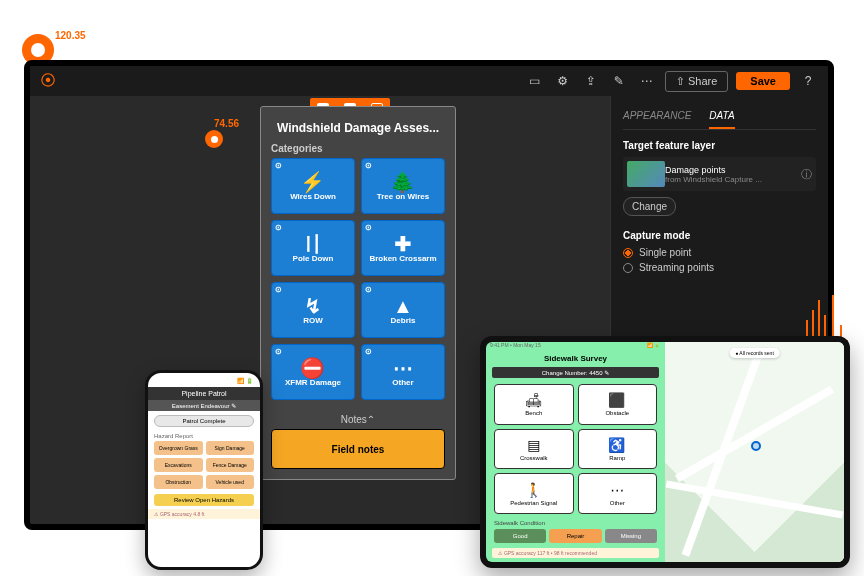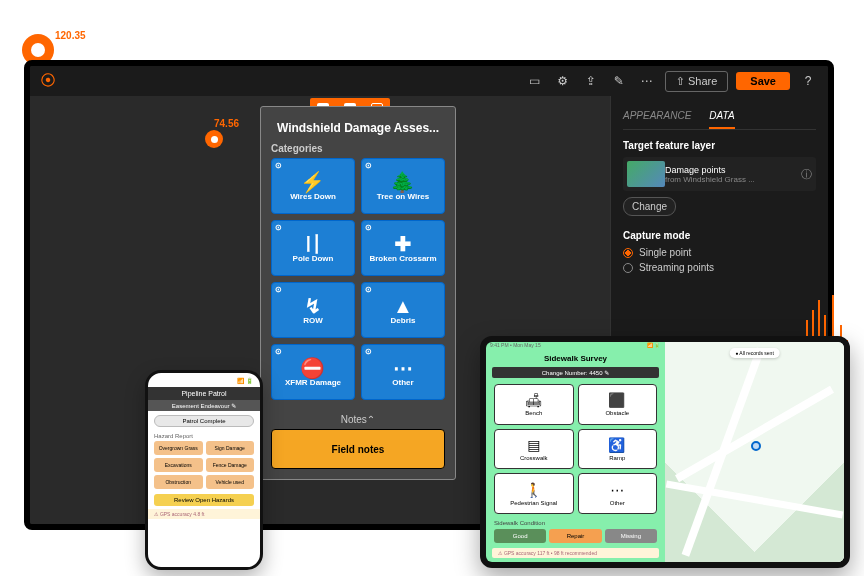--- a/index.html
+++ b/index.html
@@ -214,21 +214,21 @@
     <div class="side">
       <div class="tabs">
         <div class="tab">APPEARANCE</div>
         <div class="tab active">DATA</div>
       </div>
       <div class="field-lbl">Target feature layer</div>
       <div class="layer-row">
         <div class="layer-thumb"></div>
         <div class="layer-info">
           <div class="layer-name">Damage points</div>
-          <div class="layer-sub">from Windshield Grass ...</div>
+          <div class="layer-sub">from Windshield Capture ...</div>
         </div>
         <span class="i" style="color:#888;">ⓘ</span>
       </div>
       <button class="change-btn">Change</button>
       <div class="capture">
         <div class="field-lbl">Capture mode</div>
         <div class="radio-row">
           <div class="radio-dot on"></div>
           <span>Single point</span>
         </div>

